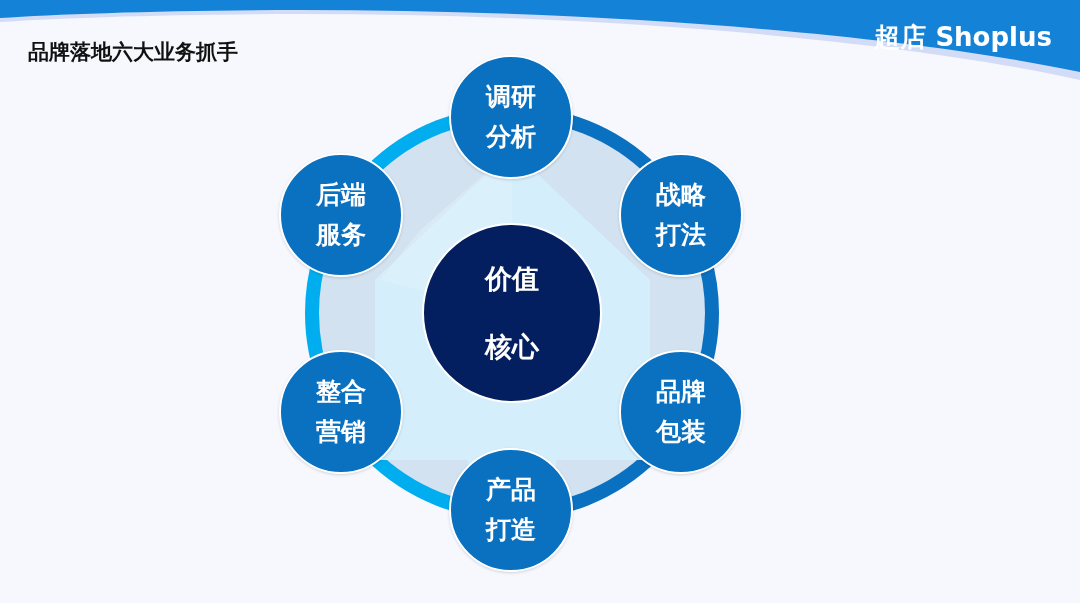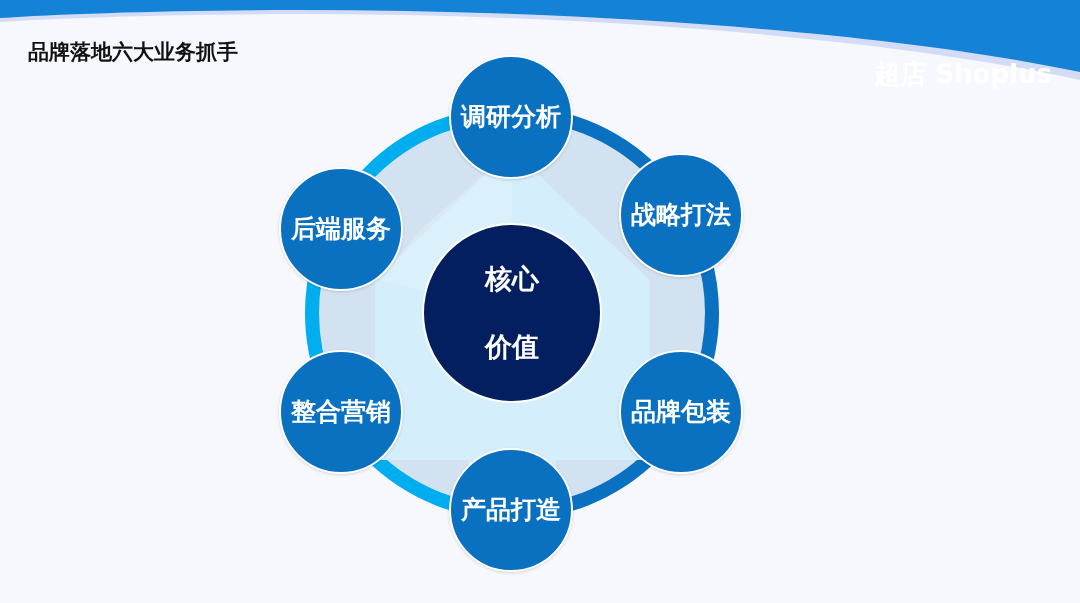--- a/index.html
+++ b/index.html
@@ -9,27 +9,27 @@
       position: relative;
       font-family: "DejaVu Sans", "Liberation Sans", sans-serif;
     }
     .header-bg { position: absolute; left: 0; top: 0; width: 1080px; height: 80px; }
     .page-title {
       position: absolute; left: 28px; top: 38px;
       font-size: 21px; font-weight: bold; color: #111; letter-spacing: 0px;
     }
     .brand {
       position: absolute; right: 28px; top: 20px;
-      font-size: 26px; font-weight: bold; color: #ffffff; margin-top: 37px;
+      font-size: 26px; font-weight: bold; color: #ffffff;
     }
     .diagram { position: absolute; left: 0; top: 0; width: 1080px; height: 603px; }
     .node {
       position: absolute; width: 124px; height: 124px; border-radius: 50%;
       background: #0a70c0; border: 2px solid #ffffff; box-sizing: border-box;
-      display: flex; flex-direction: row; align-items: center; justify-content: center;
+      display: flex; flex-direction: column; align-items: center; justify-content: center;
       color: #fff; font-weight: bold; font-size: 25px; line-height: 40px;
       box-shadow: 0 1px 3px rgba(0,0,0,0.15);
     }
     .center-node {
       position: absolute; left: 422px; top: 223px; width: 180px; height: 180px;
       border-radius: 50%; background: #031f5f; border: 2px solid #ffffff; box-sizing: border-box;
       display: flex; flex-direction: column; align-items: center; justify-content: center;
       color: #fff; font-weight: bold; font-size: 27px; line-height: 68px;
     }
   </style>
@@ -70,21 +70,21 @@
   <span>包装</span>
 </div>
 <div class="node" style="left:449px; top:448px;font-family:Liberation Serif, serif;">
   <span>产品</span>
   <span>打造</span>
 </div>
 <div class="node" style="left:279px; top:350px;">
   <span>整合</span>
   <span>营销</span>
 </div>
-<div class="node" style="left:279px; top:167px;">
+<div class="node" style="left:279px; top:153px;">
   <span>后端</span>
   <span>服务</span>
 </div>
 
 <div class="center-node">
+  <span>价值</span>
   <span>核心</span>
-  <span>价值</span>
 </div>
 
 </body></html>

